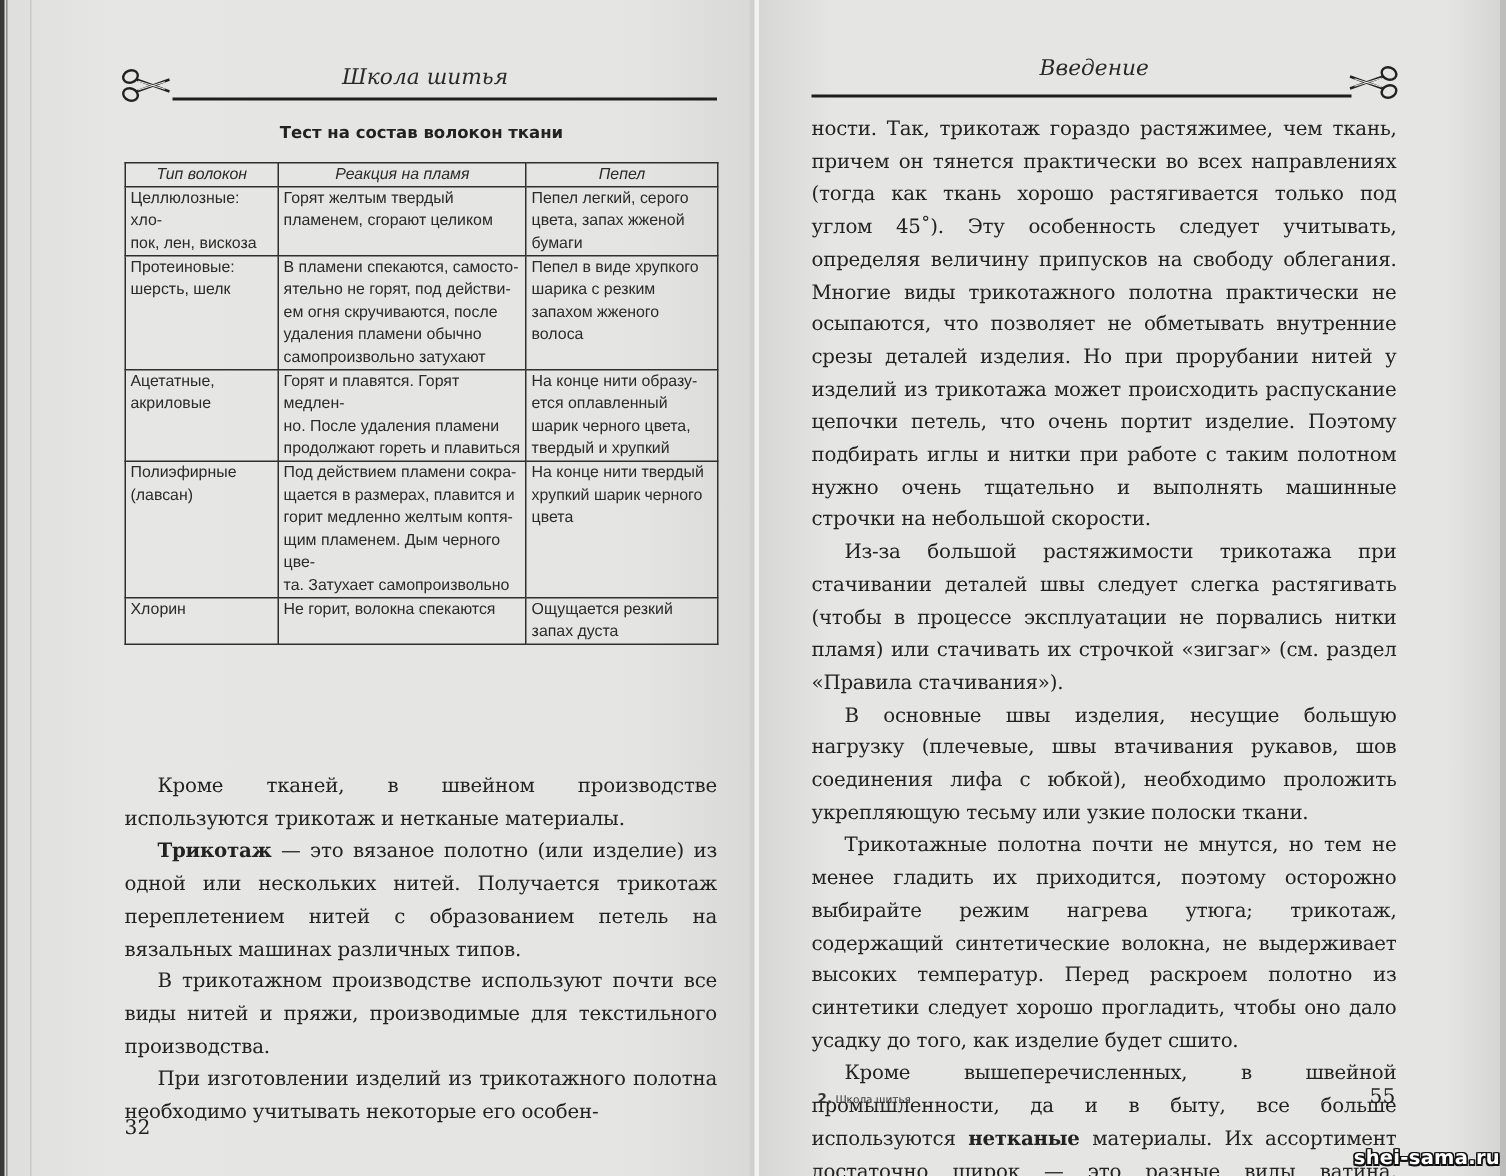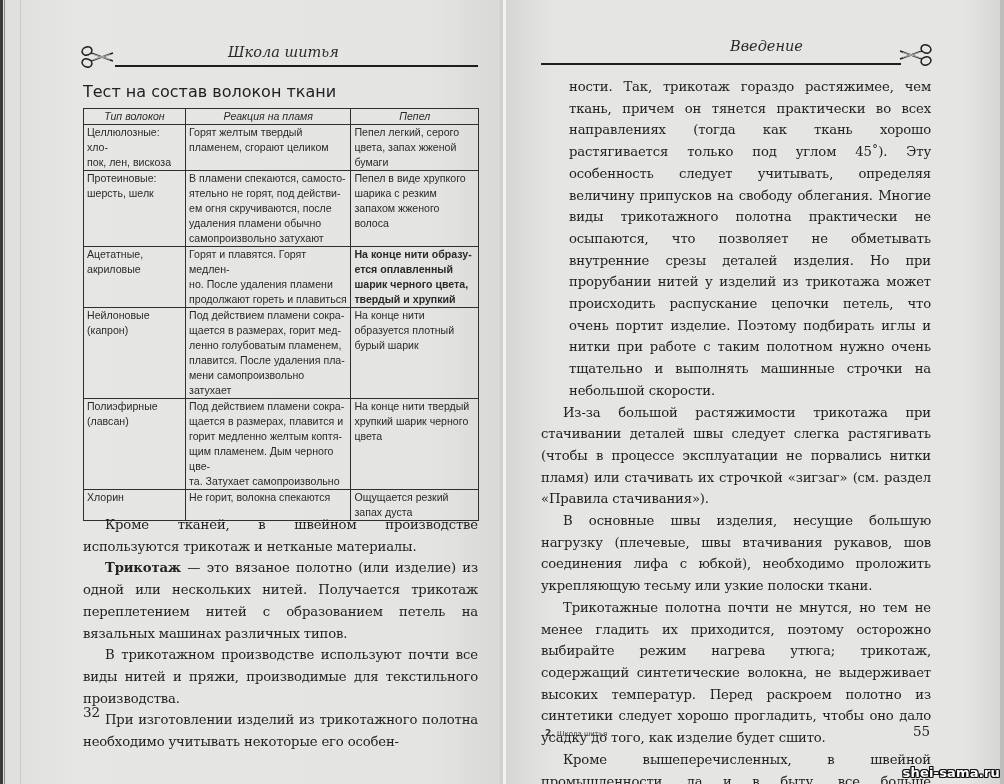--- a/index.html
+++ b/index.html
@@ -16,34 +16,34 @@
   .page-left { left: 0; width: 505px; background: linear-gradient(to right, #dededc 0%, #e6e6e4 15%, #e4e4e2 85%, #d8d8d6 100%); }
   .page-right { left: 505px; width: 499px; background: linear-gradient(to right, #d6d6d4 0%, #e5e5e3 10%, #e5e5e3 92%, #d4d4d2 100%); }
   .spine { position: absolute; left: 503px; top: 0; width: 3px; height: 784px; background: #f2f2f0; }
   .spine-shadow { position: absolute; left: 500px; top: 0; width: 3px; height: 784px; background: #cfcfcd; }
   .right-edge { position: absolute; right: 0; top: 0; width: 4px; height: 784px; background: #bdbdbb; }
 
   .running-head { position: absolute; font-family: "DejaVu Serif", serif; font-style: italic; font-size: 14.5px; color: #2a2a2a; }
   .rh-rule { position: absolute; height: 1.5px; background: #1e1e1e; }
   .scissors { position: absolute; width: 36px; height: 26px; }
 
-  .table-title { position: absolute; left: 83px; width: 396px; top: 82px; text-align: left;
-    font-family: "DejaVu Sans", sans-serif; font-weight: normal; font-size: 16px; color: #222; }
+  .table-title { position: absolute; left: 83px; width: 396px; top: 82px; text-align: center;
+    font-family: "DejaVu Sans", sans-serif; font-weight: bold; font-size: 11px; color: #222; }
   table.fiber { position: absolute; left: 83px; top: 108px; width: 396px; border-collapse: collapse;
     font-family: "Liberation Sans", sans-serif; font-size: 10.6px; line-height: 15px; color: #2a2a2a; }
   table.fiber th, table.fiber td { border: 1.2px solid #2f2f2f; padding: 0 3px; vertical-align: top; }
   table.fiber th { font-weight: normal; text-align: center; height: 15px; font-style: italic; }
   table.fiber td.c0 { width: 93px; }
   table.fiber td.c1 { width: 155px; }
   table.fiber td.c2 { width: 118px; }
   table.fiber tr { }
 
   .text { position: absolute; font-family: "DejaVu Serif", serif; font-size: 13.2px; line-height: 21.7px; color: #222; text-align: justify; letter-spacing: -0.15px; }
   .text p { margin: 0; text-indent: 22px; text-align: justify; text-align-last: left; }
-  .text p.noindent { text-indent: 0; margin-left: 28px; }
+  .text p.noindent { text-indent: 0; }
   .text b { font-weight: bold; }
   .left-text { left: 83px; top: 514px; width: 395px; }
   .right-text { left: 541px; top: 76px; width: 390px; }
 
   .page-num { position: absolute; font-family: "DejaVu Serif", serif; font-size: 13.5px; color: #222; }
   .footnote { position: absolute; font-family: "DejaVu Sans", sans-serif; font-size: 7px; color: #333; }
   .footnote .num { font-weight: bold; font-size: 9px; }
   .watermark { position: absolute; right: 4px; bottom: 4px; font-family: "DejaVu Sans", sans-serif; font-weight: bold;
     font-size: 13px; color: #ffffff; background: transparent; letter-spacing: 0.2px;
     text-shadow: 1px 0 #111, -1px 0 #111, 0 1px #111, 0 -1px #111, 1px 1px #111, -1px -1px #111, 1px -1px #111, -1px 1px #111; }
@@ -100,36 +100,24 @@
 шарика с резким
 запахом жженого
 волоса</td>
       </tr>
       <tr>
         <td class="c0" style="white-space: pre-line; margin-top: 20px;">Ацетатные,
 акриловые</td>
         <td class="c1" style="white-space: pre-line;">Горят и плавятся. Горят медлен-
 но. После удаления пламени
 продолжают гореть и плавиться</td>
-        <td class="c2" style="white-space: pre-line; font-weight: bold;">На конце нити образу-
+        <td class="c2" style="white-space: pre-line;">На конце нити образу-
 ется оплавленный
 шарик черного цвета,
 твердый и хрупкий</td>
-      </tr>
-      <tr>
-        <td class="c0" style="white-space: pre-line;">Нейлоновые
-(капрон)</td>
-        <td class="c1" style="white-space: pre-line;">Под действием пламени сокра-
-щается в размерах, горит мед-
-ленно голубоватым пламенем,
-плавится. После удаления пла-
-мени самопроизвольно затухает</td>
-        <td class="c2" style="white-space: pre-line;">На конце нити
-образуется плотный
-бурый шарик</td>
       </tr>
       <tr>
         <td class="c0" style="white-space: pre-line;">Полиэфирные
 (лавсан)</td>
         <td class="c1" style="white-space: pre-line;">Под действием пламени сокра-
 щается в размерах, плавится и
 горит медленно желтым коптя-
 щим пламенем. Дым черного цве-
 та. Затухает самопроизвольно</td>
         <td class="c2" style="white-space: pre-line;">На конце нити твердый
@@ -144,23 +132,23 @@
       </tr>
     </tbody>
 </table>
 
 <div class="text left-text" id="left-text">
     <p><span>Кроме тканей, в швейном производстве используются трикотаж и нетканые материалы.</span></p>
     <p><b>Трикотаж</b><span> — это вязаное полотно (или изделие) из одной или нескольких нитей. Получается трикотаж переплетением нитей с образованием петель на вязальных машинах различных типов.</span></p>
     <p><span>В трикотажном производстве используют почти все виды нитей и пряжи, производимые для текстильного производства.</span></p>
     <p><span>При изготовлении изделий из трикотажного полотна необходимо учитывать некоторые его особен-</span></p>
   </div>
-<div class="page-num" style="left:83px;top:704px;">32</div>
+<div class="page-num" style="left:83px;top:744px;">32</div>
 
-<div class="running-head" style="left:730px;top:38px;">Введение</div>
+<div class="running-head" style="left:693px;top:38px;">Введение</div>
 <div class="rh-rule" style="left:541px;top:63px;width:360px;"></div>
 <svg class="scissors" style="left:897px;top:42px;" viewBox="0 0 36 26">
   <ellipse cx="29" cy="7" rx="5" ry="4" fill="none" stroke="#222" stroke-width="1.6" transform="rotate(20 29 7)"></ellipse>
   <ellipse cx="29" cy="19" rx="5" ry="4" fill="none" stroke="#222" stroke-width="1.6" transform="rotate(-20 29 19)"></ellipse>
   <path d="M25 9 L3 17 M25 17 L3 9" stroke="#222" stroke-width="1.6" fill="none"></path>
   <path d="M24 10 L6 15.5 M24 16 L6 10.5" stroke="#fff" stroke-width="0.6" fill="none"></path>
 </svg>
 
 <div class="text right-text" id="right-text">
     <p class="noindent"><span>ности. Так, трикотаж гораздо растяжимее, чем ткань, причем он тянется практически во всех направлениях (тогда как ткань хорошо растягивается только под углом 45˚). Эту особенность следует учитывать, определяя величину припусков на свободу облегания. Многие виды трикотажного полотна практически не осыпаются, что позволяет не обметывать внутренние срезы деталей изделия. Но при прорубании нитей у изделий из трикотажа может происходить распускание цепочки петель, что очень портит изделие. Поэтому подбирать иглы и нитки при работе с таким полотном нужно очень тщательно и выполнять машинные строчки на небольшой скорости.</span></p>

